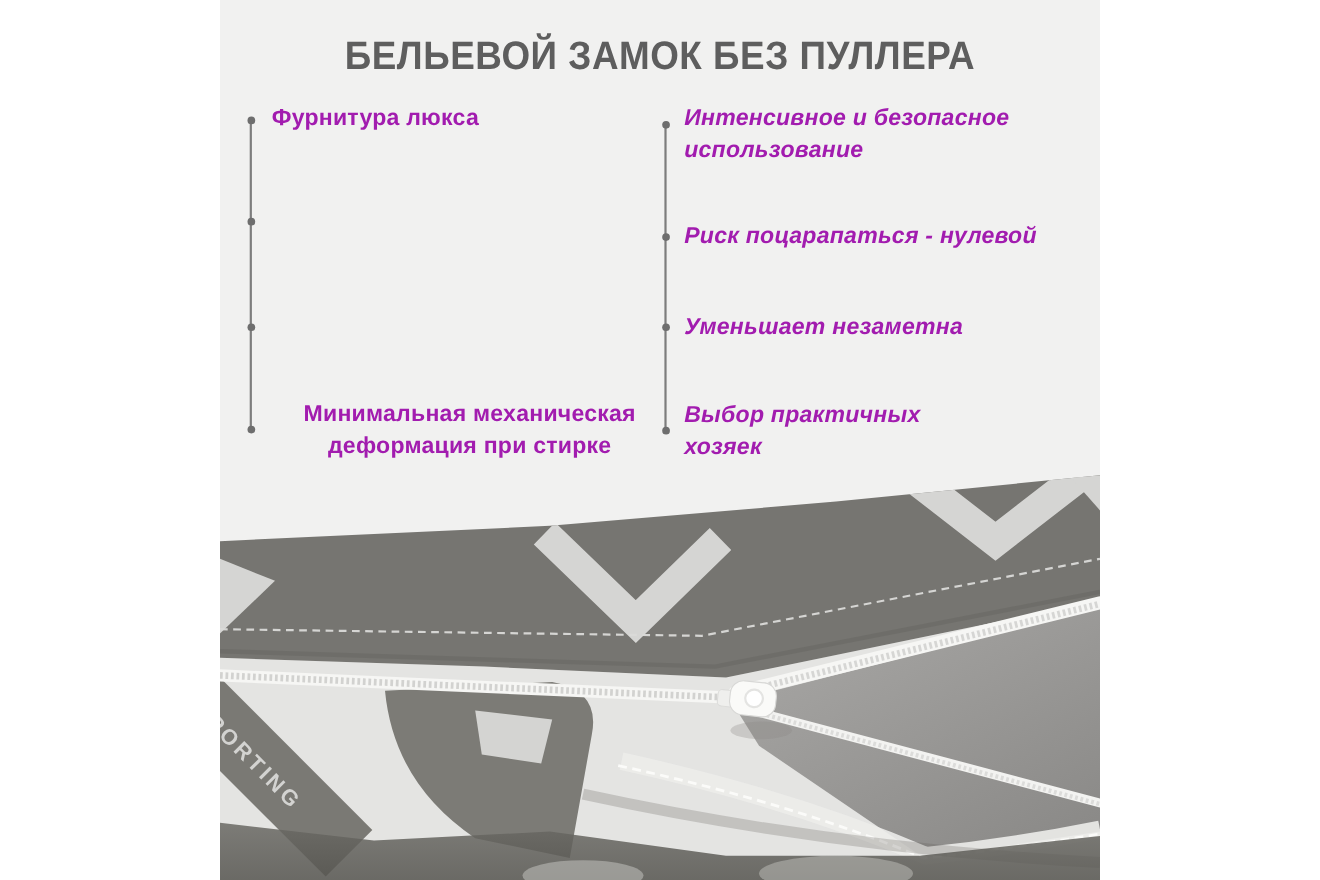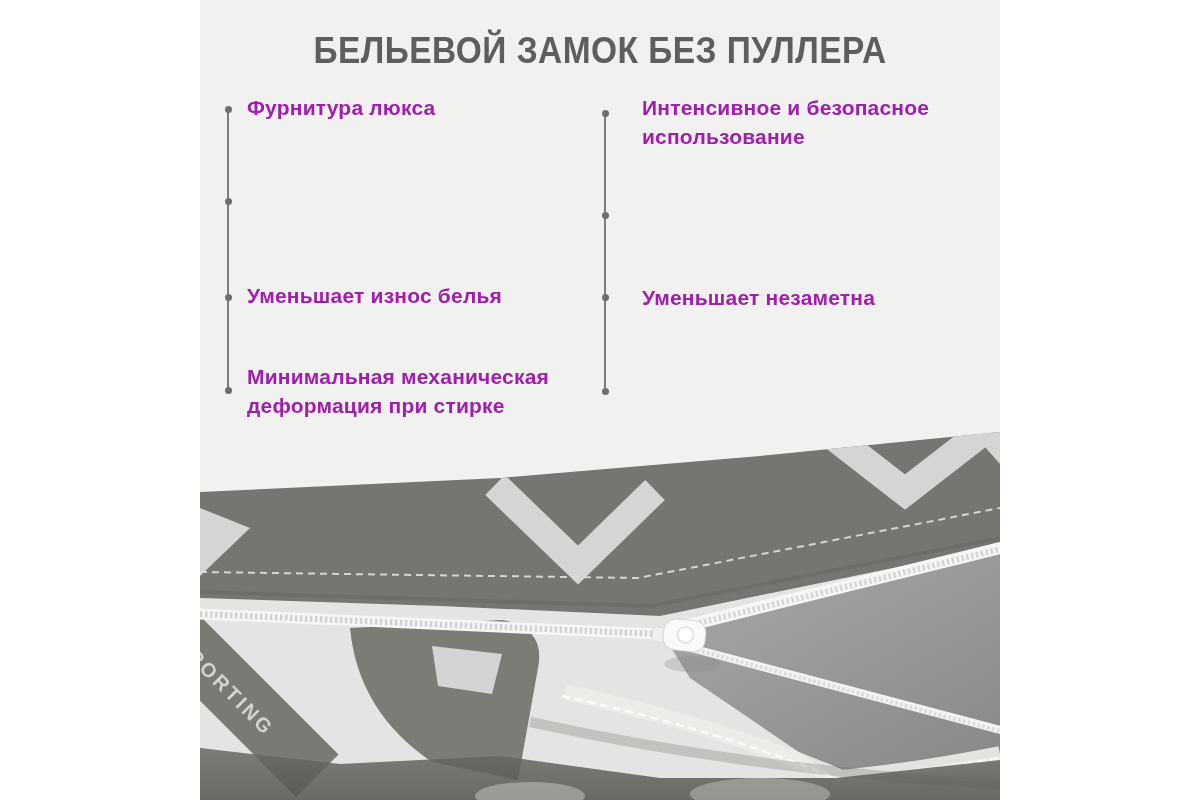--- a/index.html
+++ b/index.html
@@ -25,22 +25,22 @@
     white-space:nowrap;
   }
   .feature{
     position:absolute;
     font-size:21px;line-height:29px;font-weight:700;
     color:#a21caf;letter-spacing:0.2px;
     white-space:pre-line;
     width:360px;
   }
   .f-l{left:47px;}
-  .f-r{left:442px;}
-  .fl1{top:93px;} .fl2{top:178px;} .fl3{top:281px;} .fl4{top:362px;}
+  .f-r{left:422px;font-style:italic;}
+  .fl1{top:93px;} .fl2{top:178px;} .fl3{top:281px;} .fl4{top:362px;text-align:center;}
   .fr1{top:93px;} .fr2{top:200px;} .fr3{top:283px;} .fr4{top:363px;}
   .vline{
     position:absolute;width:1.5px;background:#7d7d7d;
   }
   .vl-l{left:27px;top:110px;height:281px;}
   .vl-r{left:404px;top:114px;height:278px;}
   .dot{
     position:absolute;width:7px;height:7px;border-radius:50%;
     background:#6e6e6e;
   }
@@ -70,26 +70,28 @@
     <div class="dot dl dl1"></div>
     <div class="dot dl dl2"></div>
     <div class="dot dl dl3"></div>
     <div class="dot dl dl4"></div>
     <div class="dot dr dr1"></div>
     <div class="dot dr dr2"></div>
     <div class="dot dr dr3"></div>
     <div class="dot dr dr4"></div>
 
     <div class="feature f-l fl1">Фурнитура люкса</div>
-    <div class="feature f-l fl3">Уменьшает износ белья</div>
     <div class="feature f-l fl4">Минимальная механическая
 деформация при стирке</div>
     <div class="feature f-r fr1">Интенсивное и безопасное
 использование</div>
+    <div class="feature f-r fr2">Риск поцарапаться - нулевой</div>
     <div class="feature f-r fr3">Уменьшает незаметна</div>
+    <div class="feature f-r fr4">Выбор практичных
+хозяек</div>
 
     <svg class="photo" viewBox="0 0 800 370" xmlns="http://www.w3.org/2000/svg">
       <defs>
         <linearGradient id="fleeceGrad" x1="0" y1="0" x2="1" y2="1">
           <stop offset="0" stop-color="#a9a8a6"></stop>
           <stop offset="0.55" stop-color="#99">:</stop>
         </linearGradient>
         <linearGradient id="fleeceG" x1="0" y1="0" x2="0.8" y2="1">
           <stop offset="0" stop-color="#aaa9a7"></stop>
           <stop offset="1" stop-color="#8b8a88"></stop>

